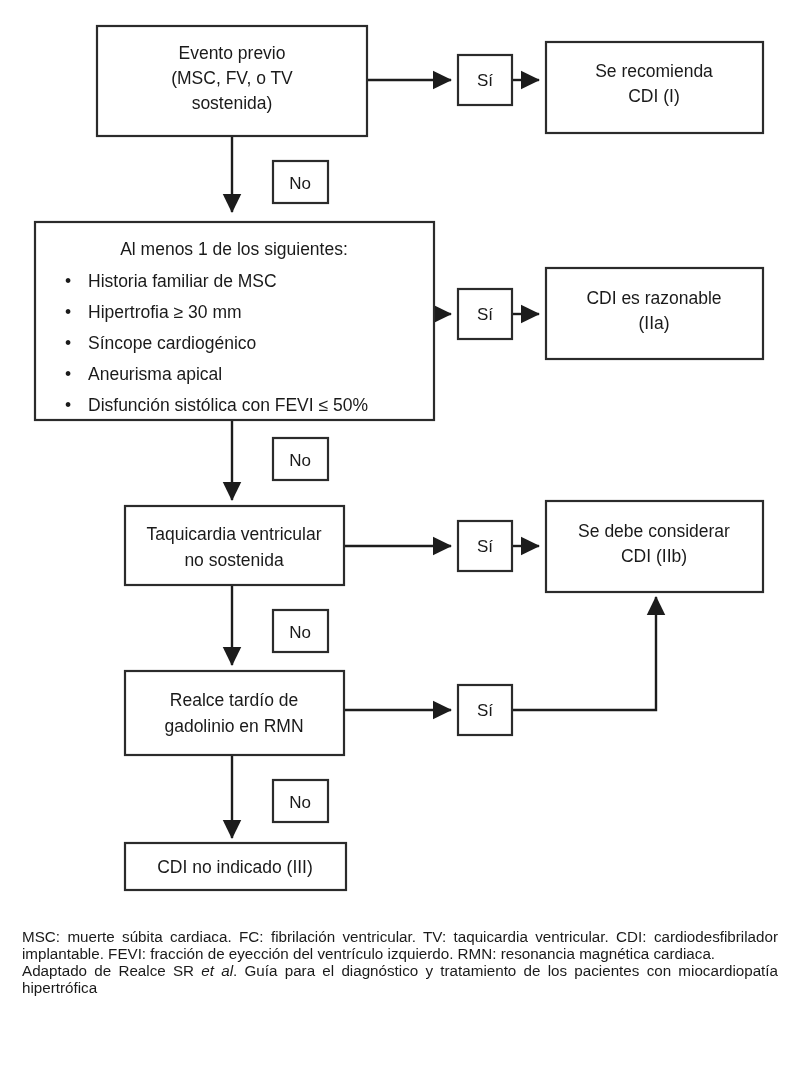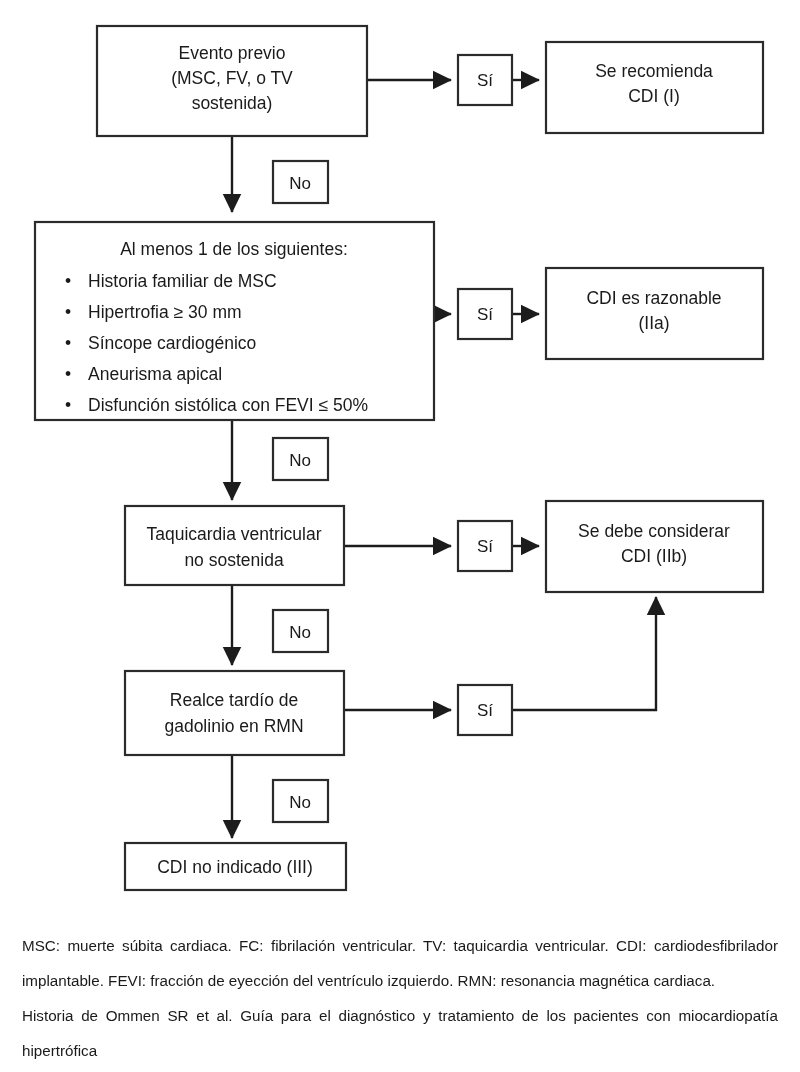--- a/index.html
+++ b/index.html
@@ -61,25 +61,25 @@
     fill: #1a1a1a;
     text-anchor: middle;
   }
   #footnote {
     position: absolute;
     left: 22px;
     top: 928px;
     width: 756px;
     font-family: "Liberation Sans", sans-serif;
     font-size: 15.2px;
-    line-height: 35px;
+    line-height: 17px;
     color: #1a1a1a;
   }
   .just { text-align: justify; text-align-last: left; }
-  .it { }
+  .it { font-style: italic; }
 </style>
 </head>
 <body>
 
 <div id="flow-wrap">
   <svg class="flow" viewBox="0 0 800 912" xmlns="http://www.w3.org/2000/svg">
     <defs>
       <marker id="arrowhead" markerWidth="9" markerHeight="9" refX="7.6" refY="4.5" orient="auto" markerUnits="strokeWidth">
         <path d="M0,0.6 L8,4.5 L0,8.4 z" fill="#1c1c1c"></path>
       </marker>
@@ -232,14 +232,14 @@
 
     <g>
       <rect class="node-rect" x="117" y="843" width="221" height="47"></rect>
       <text class="node-text center" x="227" y="873">CDI no indicado (III)</text>
     </g>
   </svg>
 </div>
 
 <div id="footnote">
   <p class="just" style="margin:0 0 0 0;">MSC: muerte súbita cardiaca. FC: fibrilación ventricular. TV: taquicardia ventricular. CDI: cardiodesfibrilador implantable. FEVI: fracción de eyección del ventrículo izquierdo. RMN: resonancia magnética cardiaca.</p>
-  <p class="just" style="margin:0;"><span>Historia de Ommen SR </span><span class="it">et al</span><span>. Guía para el diagnóstico y tratamiento de los pacientes con miocardiopatía hipertrófica</span></p>
+  <p class="just" style="margin:0;"><span>Adaptado de Realce SR </span><span class="it">et al</span><span>. Guía para el diagnóstico y tratamiento de los pacientes con miocardiopatía hipertrófica</span></p>
 </div>
 
 </body></html>

